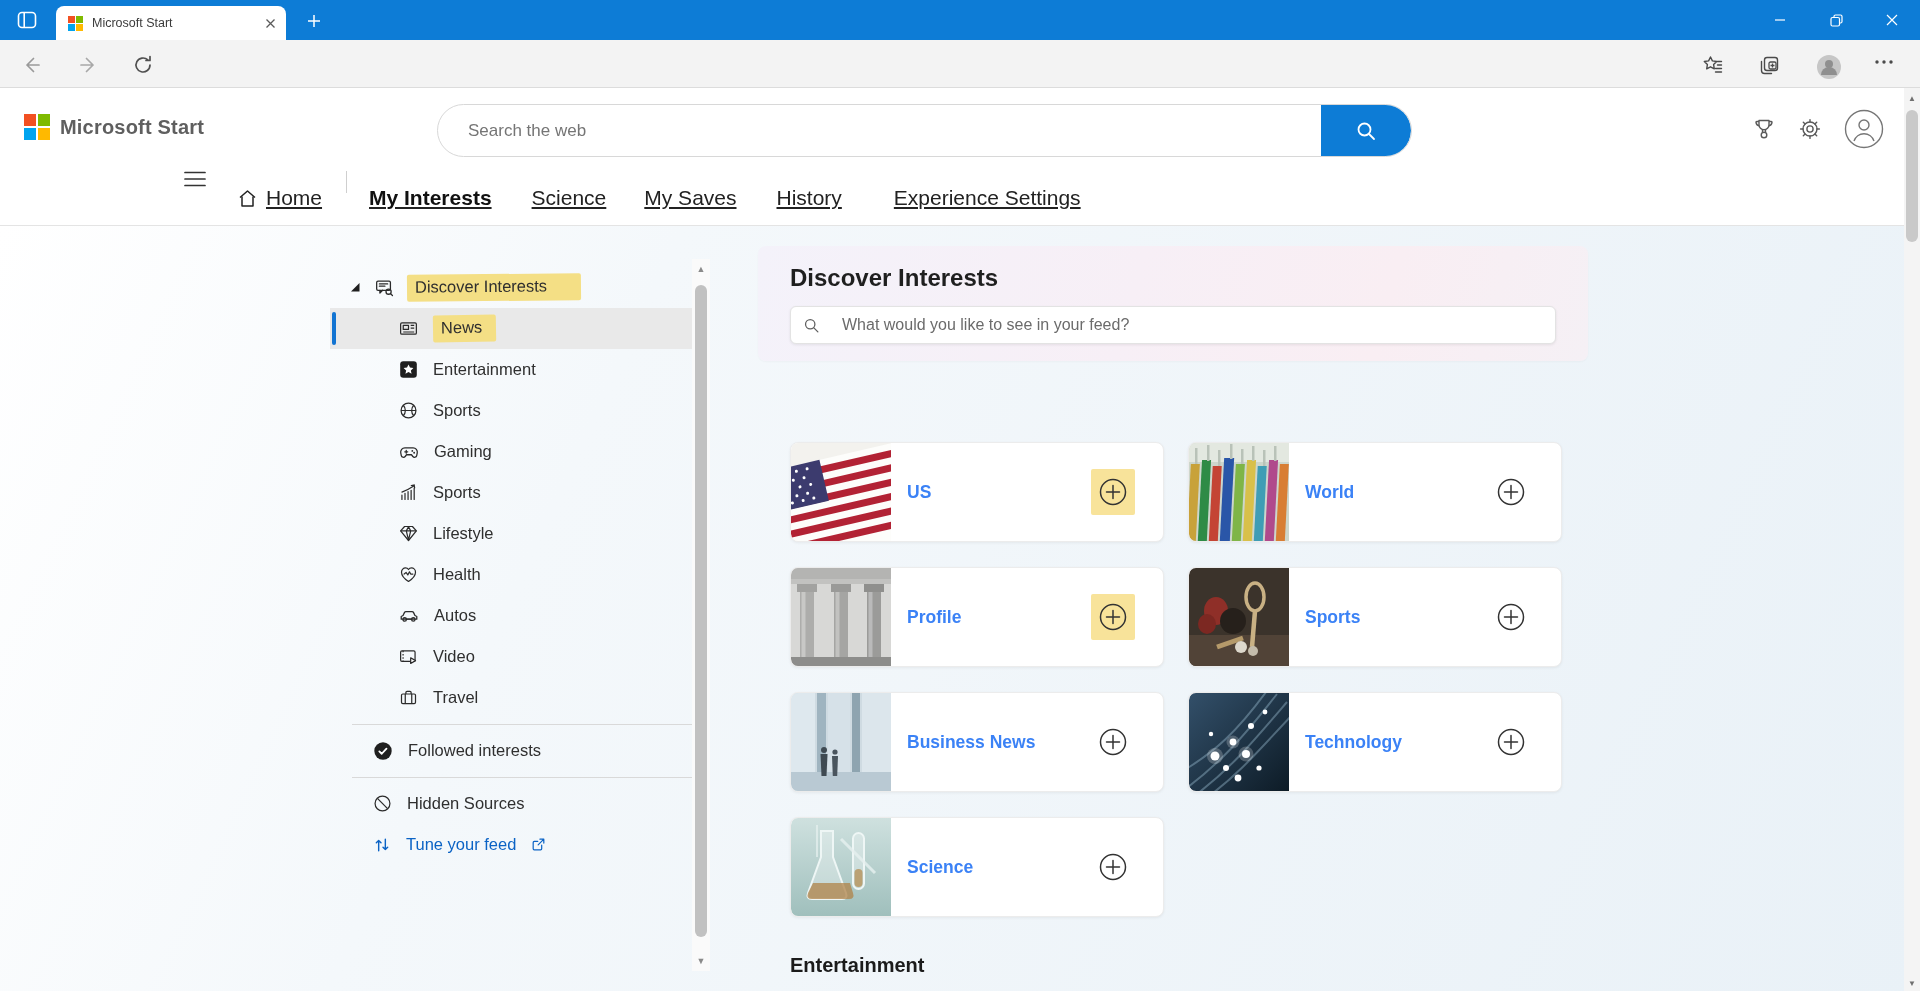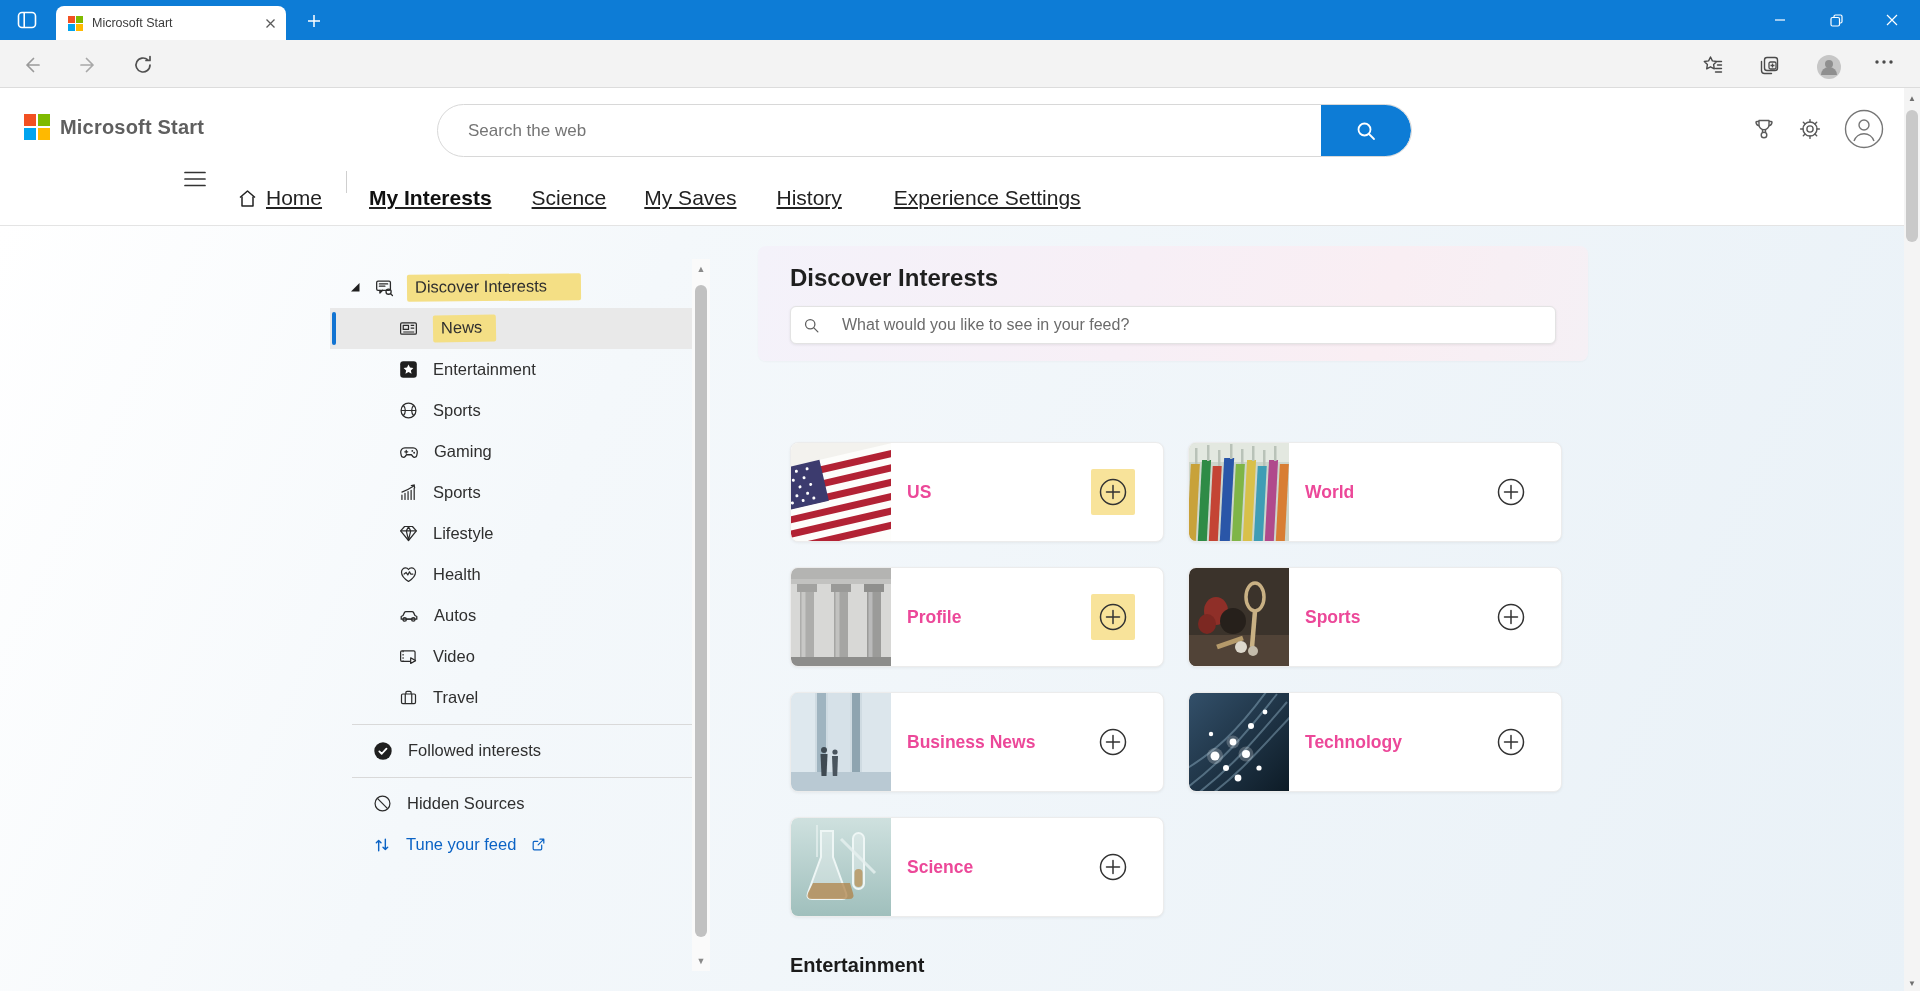--- a/index.html
+++ b/index.html
@@ -63,21 +63,21 @@
   .discover-panel{position:absolute;left:758px;top:20px;width:830px;height:115px;border-radius:8px;
     background:linear-gradient(105deg,#f4f2fa 0%,#f7eff6 45%,#f9eef3 75%,#f5f0f5 100%);box-shadow:0 1px 2px rgba(0,0,0,.03);}
   .discover-title{position:absolute;left:32px;top:18px;font-size:24px;font-weight:600;color:#1f1f1f;}
   .discover-search{position:absolute;left:32px;top:60px;width:766px;height:38px;background:#fff;border:1px solid #e3e3e3;border-radius:6px;box-shadow:0 1px 3px rgba(0,0,0,.08);display:flex;align-items:center;padding:4px 12px;gap:20px;}
   .discover-search input{flex:1;border:none;outline:none;font-size:16px;color:#333;background:transparent;font-family:inherit;}
   .discover-search input::placeholder{color:#6b6b6b;}
   .section-h{position:absolute;left:790px;font-size:20px;font-weight:700;color:#1b1b1b;}
   .cards{position:absolute;left:790px;top:216px;display:grid;grid-template-columns:374px 374px;grid-auto-rows:100px;gap:25px 24px;}
   .card{background:#fff;border:1px solid #ececec;border-radius:8px;box-shadow:0 1px 3px rgba(0,0,0,.06);display:flex;align-items:center;position:relative;overflow:hidden;}
   .card-img{width:100px;height:100px;flex:0 0 100px;overflow:hidden;border-radius:8px 0 0 8px;}
-  .card-label{margin-left:16px;font-size:17.5px;font-weight:600;color:#ec4899;}
+  .card-label{margin-left:16px;font-size:17.5px;font-weight:600;color:#3b82f6;}
   .addwrap{position:absolute;right:28px;top:50%;transform:translateY(-50%);width:44px;height:46px;display:flex;align-items:center;justify-content:center;border-radius:2px;cursor:pointer;}
   .addwrap.hl{background:#f8e39a;}
 
   
   .vscroll{position:absolute;right:0;top:0;width:16px;height:903px;background:#f4f4f4;}
   .vscroll .thumb{position:absolute;left:2px;top:22px;width:12px;height:132px;background:#c9c9c9;border-radius:6px;}
   .vsarr{position:absolute;left:0;width:16px;height:16px;display:flex;align-items:center;justify-content:center;font-size:8px;color:#707070;}
 </style>
 </head>
 <body>

